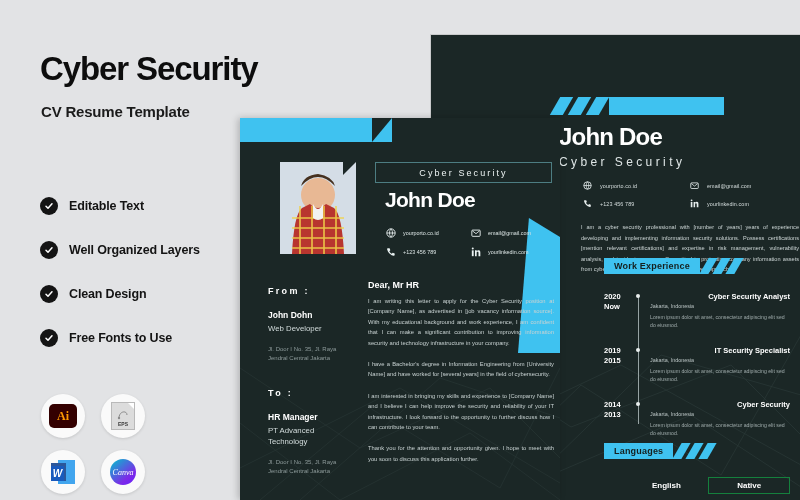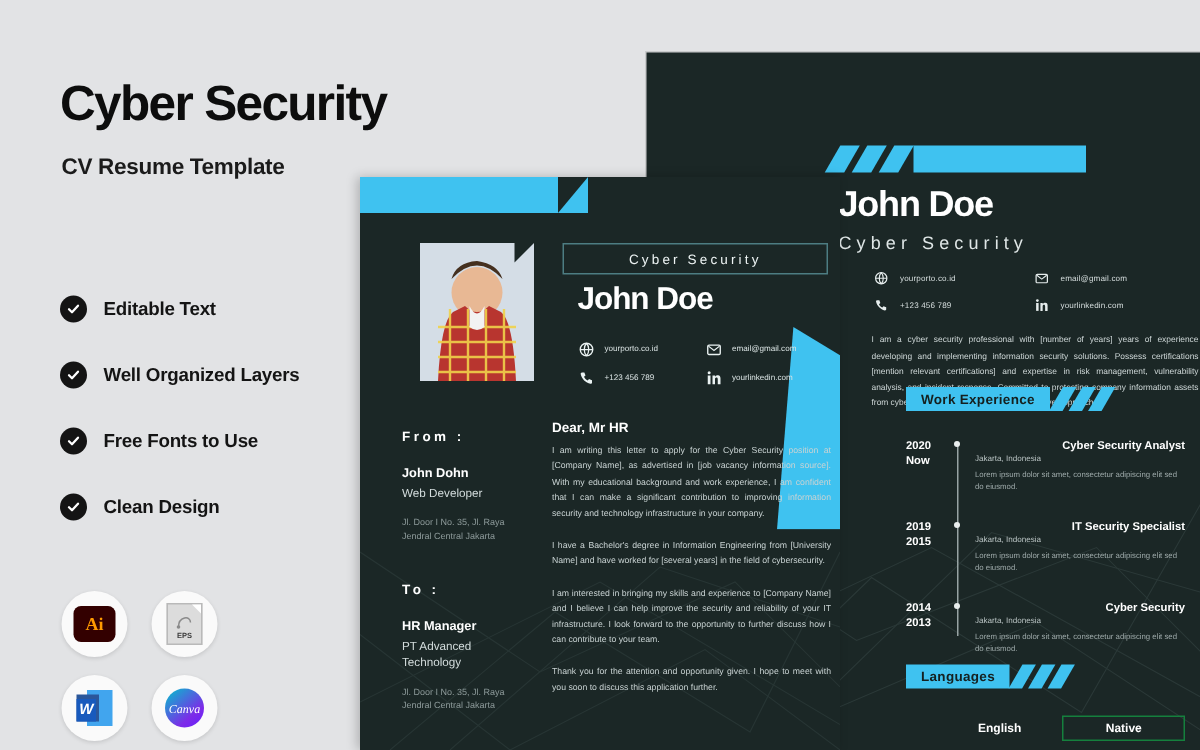--- a/index.html
+++ b/index.html
@@ -173,29 +173,29 @@
             </svg>
         </span>
         <span class="feat-label">Well Organized Layers</span>
       </div>
       <div class="feat">
         <span class="feat-ico">
           <svg width="10" height="10" viewBox="0 0 10 10">
               <path d="M2 5.2 L4 7.2 L8 2.8" stroke="#fff" stroke-width="1.5" fill="none" stroke-linecap="round" stroke-linejoin="round"></path>
             </svg>
         </span>
-        <span class="feat-label">Free Fonts to Use</span>
+        <span class="feat-label">Clean Design</span>
       </div>
       <div class="feat">
         <span class="feat-ico">
           <svg width="10" height="10" viewBox="0 0 10 10">
               <path d="M2 5.2 L4 7.2 L8 2.8" stroke="#fff" stroke-width="1.5" fill="none" stroke-linecap="round" stroke-linejoin="round"></path>
             </svg>
         </span>
-        <span class="feat-label">Clean Design</span>
+        <span class="feat-label">Free Fonts to Use</span>
       </div>
     </div>
 
     <div class="apps">
       <div class="app-row">
         <div class="app-chip">
           <span class="ai-ico">Ai</span>
         </div>
         <div class="app-chip">
           <span class="eps-ico">

